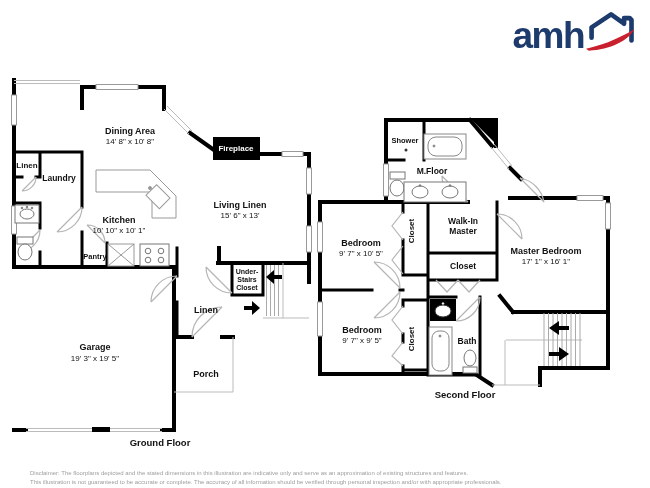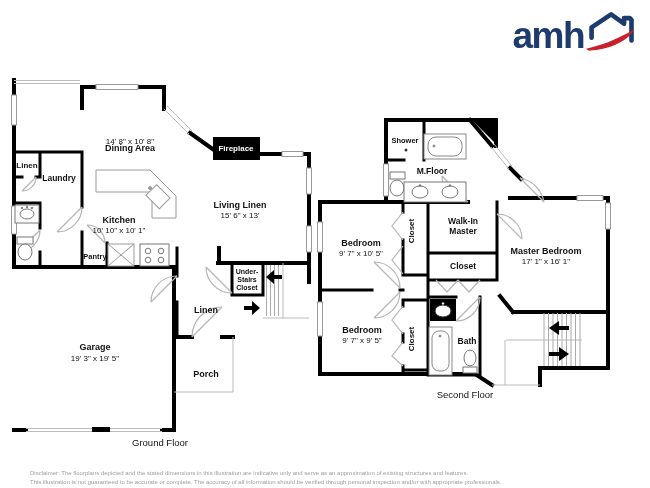--- a/index.html
+++ b/index.html
@@ -10,21 +10,21 @@
   .logo-text{font-size:37px;font-weight:bold;color:#1d3b6c;letter-spacing:-1.5px;line-height:40px;}
   .logo-house{width:52px;height:46px;margin-left:2px;}
   .plan{position:absolute;left:0;top:0;}
   .lbl{position:absolute;transform:translate(-50%,-50%);font-weight:bold;font-size:9px;
        color:#111;white-space:nowrap;text-align:center;}
   .dims{position:absolute;transform:translate(-50%,-50%);font-weight:normal;font-size:8px;
        color:#111;white-space:nowrap;}
   .s85{font-size:8.5px}.s8{font-size:8px}.s75{font-size:7.5px}.s7{font-size:7px}
   .vert{transform:translate(-50%,-50%) rotate(-90deg);}
   .wrap{white-space:normal;width:58px;line-height:1.15;}
-  .cap{position:absolute;transform:translate(-50%,-50%);font-size:9.5px;color:#111;white-space:nowrap;}
+  .cap{position:absolute;transform:translate(-50%,-50%);font-size:9.5px;color:#111;white-space:nowrap;font-weight:bold;}
   .fire{color:#fff;font-size:8px;}
   .disc{position:absolute;left:30px;top:469px;font-size:6px;color:#9e9e9e;line-height:9px;white-space:nowrap;}
 </style>
 </head>
 <body>
 
 <div class="stage">
 
 
   <div class="logo">
@@ -188,21 +188,21 @@
       <path d="M544 313 V366 M548.5 313 V366 M553 313 V366 M557.5 313 V366 M562 313 V366 M566.5 313 V366 M571 313 V366 M575.5 313 V366 M580 313 V366"></path>
     </g>
     <g fill="#000">
       <polygon points="549,328 559,321 559,335"></polygon>
         <rect x="559" y="326" width="10" height="4"></rect>
       <polygon points="569,354 559,347 559,361"></polygon>
         <rect x="549" y="352" width="10" height="4"></rect>
     </g>
   </svg>
 
-  <div class="lbl" style="left:130px;top:148px">Dining Area</div>
+  <div class="lbl" style="left:130px;top:131px">Dining Area</div>
   <div class="dims" style="left:130px;top:141px">14' 8" x 10' 8"</div>
   <div class="lbl fire" style="left:236px;top:148px">Fireplace</div>
   <div class="lbl" style="left:240px;top:205px">Living Linen</div>
   <div class="dims" style="left:240px;top:215px">15' 6" x 13'</div>
   <div class="lbl s8" style="left:27px;top:165px">Linen</div>
   <div class="lbl s85" style="left:59px;top:178px">Laundry</div>
   <div class="lbl" style="left:119px;top:220px">Kitchen</div>
   <div class="dims" style="left:119px;top:230px">10' 10" x 10' 1"</div>
   <div class="lbl s75" style="left:95px;top:256px">Pantry</div>
   <div class="lbl s7" style="left:247px;top:271px">Under-</div>

